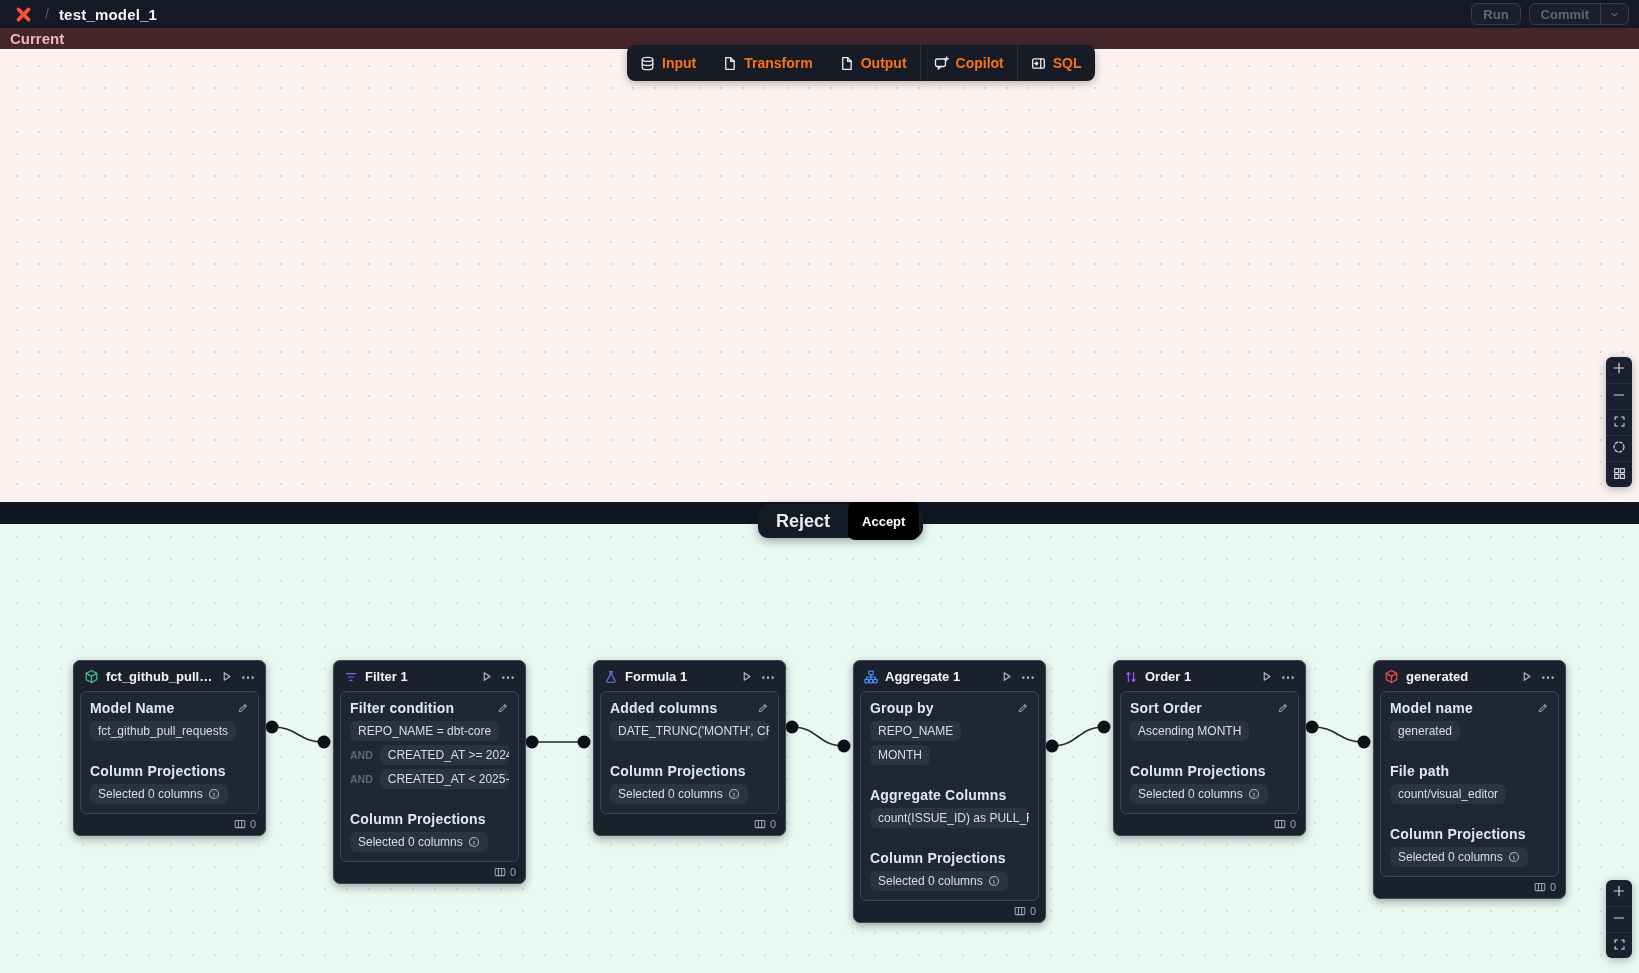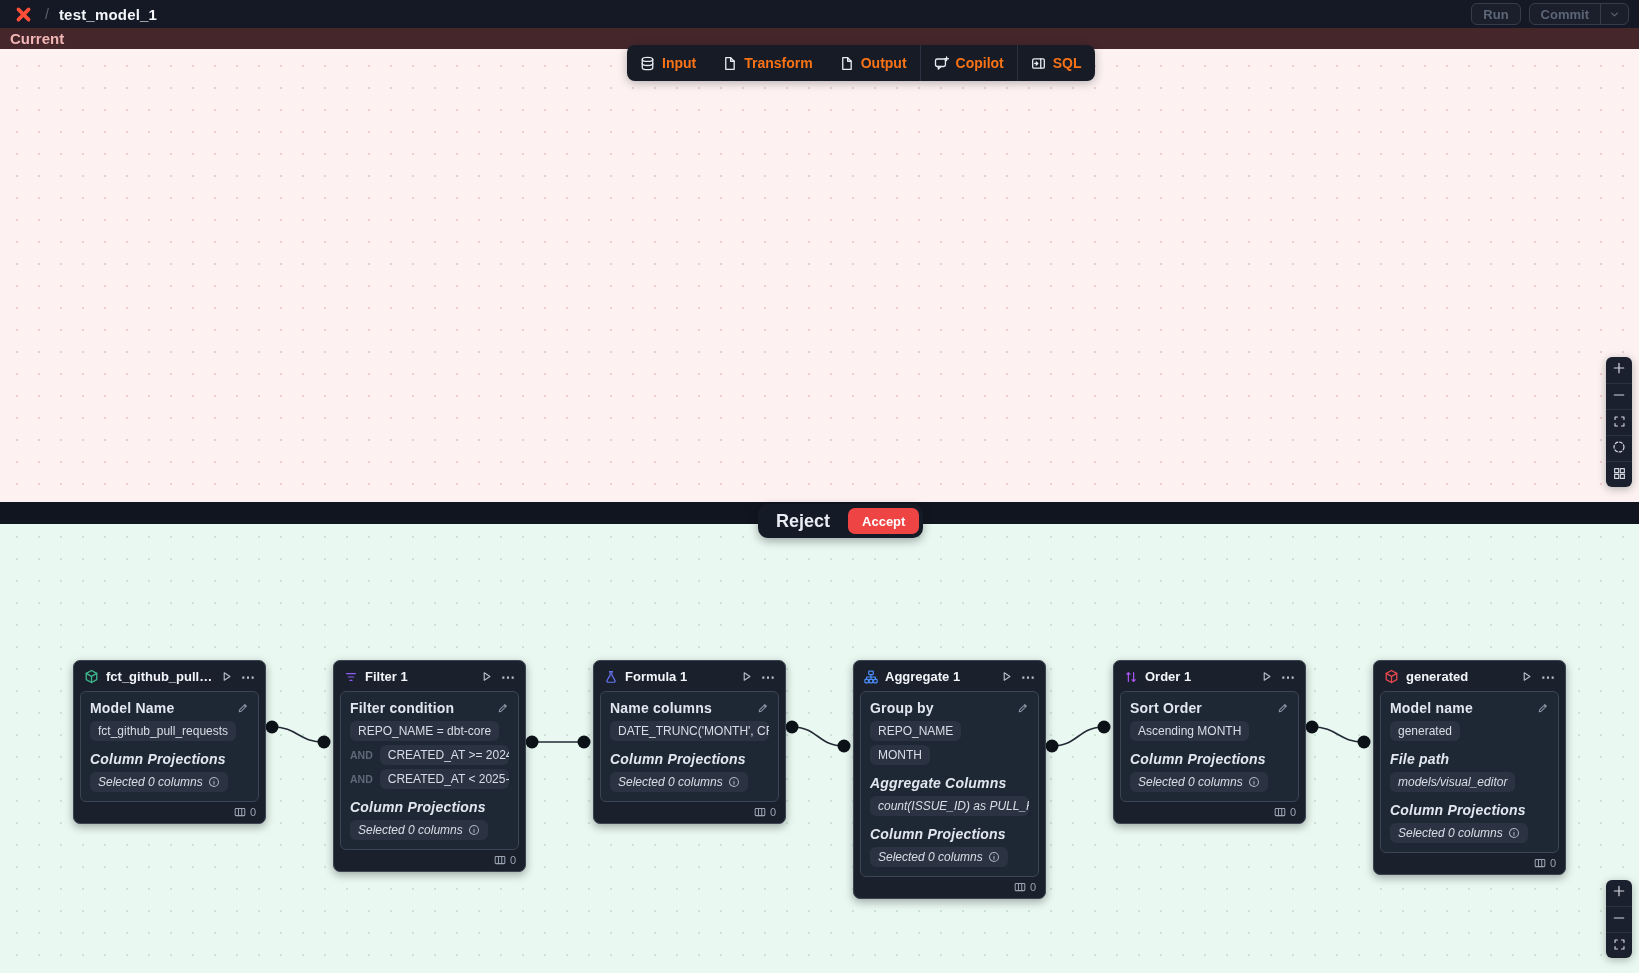--- a/index.html
+++ b/index.html
@@ -45,22 +45,22 @@
     font-weight:600; cursor:default; }
   .tb-item .ticon { display:flex; align-items:center; color:#e8ebf1; }
   .tb-sep { width:1px; background:#2b3241; margin:0; }
 
   
   .review-group { position:absolute; left:758px; top:504px; height:34px; background:#141a26;
     border-radius:10px; display:flex; align-items:center; padding:4px; gap:4px; z-index:40;
     box-shadow:0 3px 10px rgba(10,15,25,.35); }
   .btn-reject { height:26px; padding:0 14px; display:flex; align-items:center; color:#e9edf3;
     font-size:18px; font-weight:600; border-radius:7px; background:transparent; }
-  .btn-accept { height:26px; padding:0 14px; display:flex; align-items:center; color:#ffffff;
-    font-size:13px; font-weight:700; border-radius:7px; background:#ef4444; }
+  .btn-accept { height:38px; padding:0 14px; display:flex; align-items:center; color:#ffffff;
+    font-size:13px; font-weight:700; border-radius:7px; background:#000000; }
 
   
   .controls { position:absolute; width:26px; background:#1a202d; border-radius:6px;
     display:flex; flex-direction:column; z-index:40; box-shadow:0 2px 8px rgba(10,15,25,.3);
     overflow:hidden; }
   .controls .cbtn { width:26px; height:26px; display:flex; align-items:center;
     justify-content:center; color:#d2d7e0; }
   .controls .cbtn + .cbtn { border-top:1px solid #2a3140; }
   .controls-top { left:1606px; top:357px; }
   .controls-bottom { left:1606px; top:880px; }
@@ -76,21 +76,21 @@
     z-index:10; box-shadow:0 3px 8px rgba(15,20,30,.35); color:#e6eaf1; }
   .node-header { display:flex; align-items:center; gap:7px; padding:8px 9px 7px 10px; }
   .n-icon { display:flex; align-items:center; }
   .n-title { font-size:13px; font-weight:bold; color:#f3f5f9; white-space:nowrap;
     overflow:hidden; text-overflow:ellipsis; flex:1; }
   .n-actions { display:flex; align-items:center; gap:8px; color:#b6bdc9; }
   .n-play { display:flex; align-items:center; }
   .n-menu { font-size:14px; font-weight:bold; letter-spacing:1px; line-height:10px; }
   .node-card { margin:0 6px; border:1px solid #3c4555; border-radius:6px; background:#1e2734;
     padding:8px 9px 9px; overflow:hidden; }
-  .sec + .sec { margin-top:10px;font-style:italic; }
+  .sec + .sec { margin-top:22px; }
   .sec-head { display:flex; align-items:center; justify-content:space-between;
     margin-bottom:5px; }
   .sec-label { font-size:14px; font-weight:bold; color:#e2e7ef; letter-spacing:.2px; }
   .sec-edit { color:#8b94a5; display:flex; align-items:center; }
   .rows { display:flex; flex-direction:column; gap:4px; }
   .row { display:flex; align-items:center; gap:7px; min-width:0; }
   .row-prefix { font-size:10.5px; font-weight:600; color:#5f6878; flex:0 0 auto; }
   .pill { display:inline-flex; align-items:center; gap:5px; background:#2b3342; color:#d9dee6;
     font-size:12px; padding:3px 8px; border-radius:6px; white-space:nowrap; overflow:hidden;
     max-width:100%; }
@@ -417,21 +417,21 @@
               <svg viewBox="0 0 16 16" width="13" height="13" fill="none" stroke="currentColor" stroke-width="1.4" stroke-linecap="round" stroke-linejoin="round">
                 <path d="M5.2 3.4 L12.2 8 L5.2 12.6 Z"></path>
               </svg>
             </span>
             <span class="n-menu">⋯</span>
           </span>
         </div>
         <div class="node-card">
           <div class="sec">
             <div class="sec-head">
-              <span class="sec-label">Name columns</span>
+              <span class="sec-label">Added columns</span>
               <span class="sec-edit">
                 <svg viewBox="0 0 16 16" width="12" height="12" fill="none" stroke="currentColor" stroke-width="1.4" stroke-linecap="round" stroke-linejoin="round">
                   <path d="M3 13 l.7 -2.8 L10.4 3.5 l2.1 2.1 L5.8 12.3 L3 13 Z M9.3 4.6 l2.1 2.1"></path>
                 </svg>
               </span>
             </div>
             <div class="rows">
               <div class="row">
                 <span class="pill">
                   <span>DATE_TRUNC('MONTH', CREATED_AT…</span>
@@ -656,21 +656,21 @@
               </div>
             </div>
           </div>
           <div class="sec">
             <div class="sec-head">
               <span class="sec-label">File path</span>
             </div>
             <div class="rows">
               <div class="row">
                 <span class="pill">
-                  <span>models/visual_editor</span>
+                  <span>count/visual_editor</span>
                 </span>
               </div>
             </div>
           </div>
           <div class="sec">
             <div class="sec-head">
               <span class="sec-label">Column Projections</span>
             </div>
             <div class="rows">
               <div class="row">

